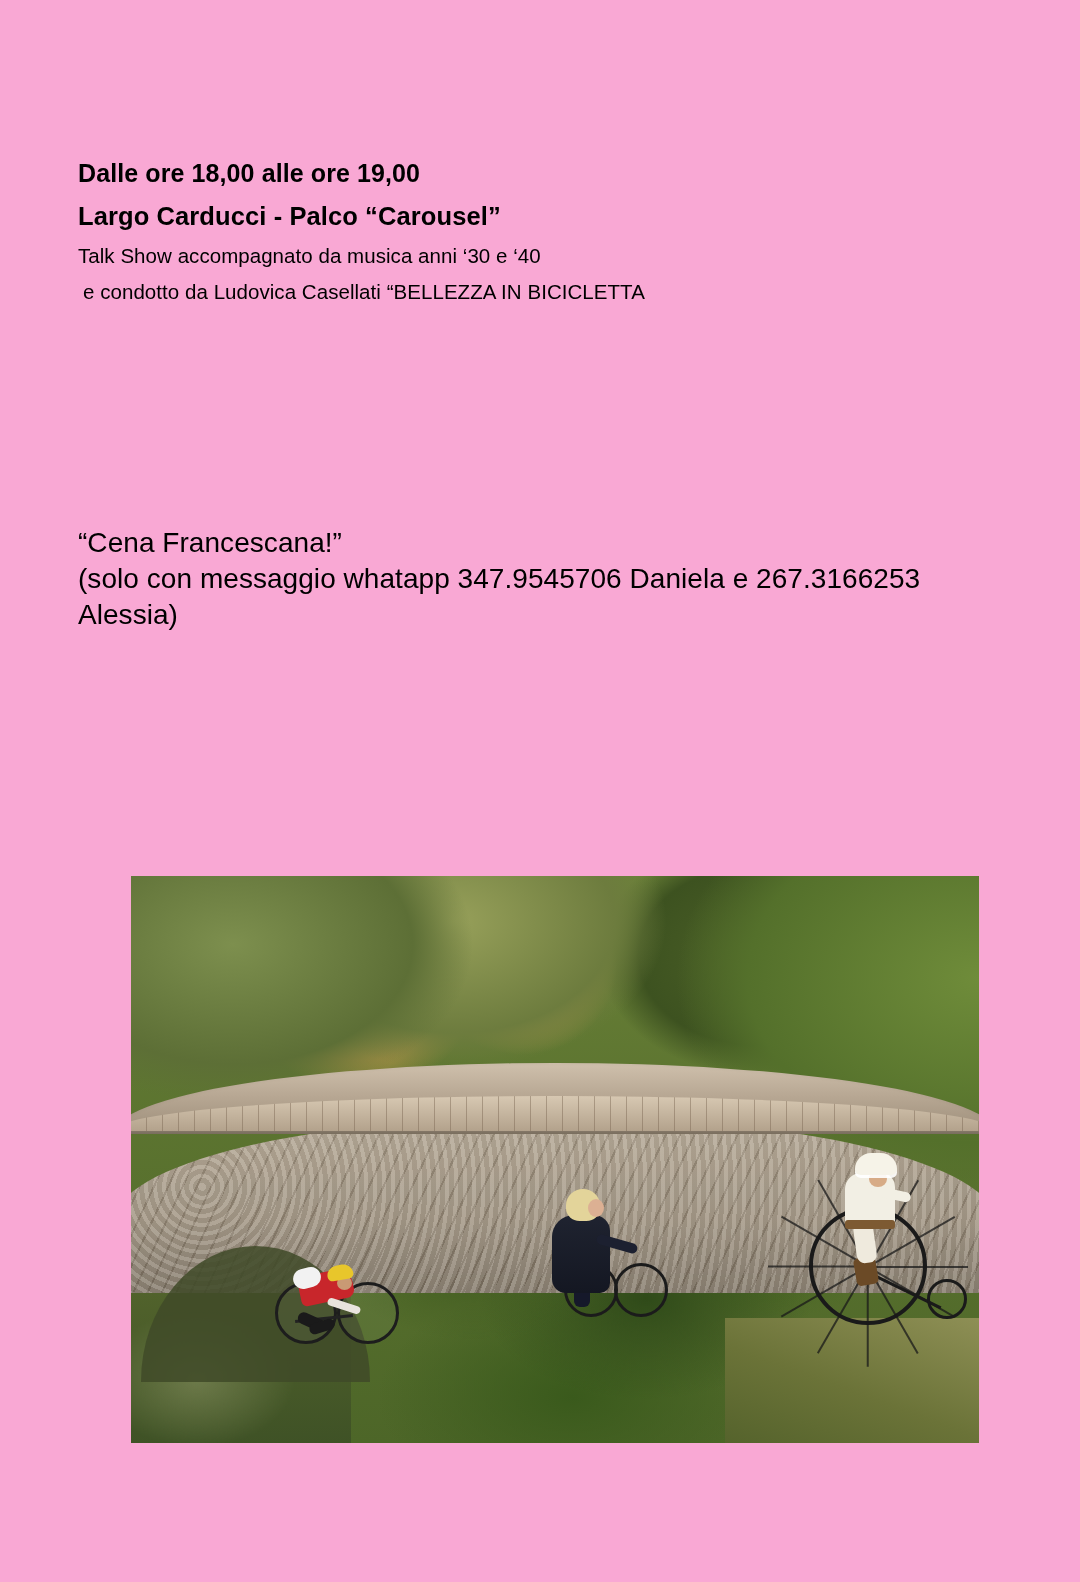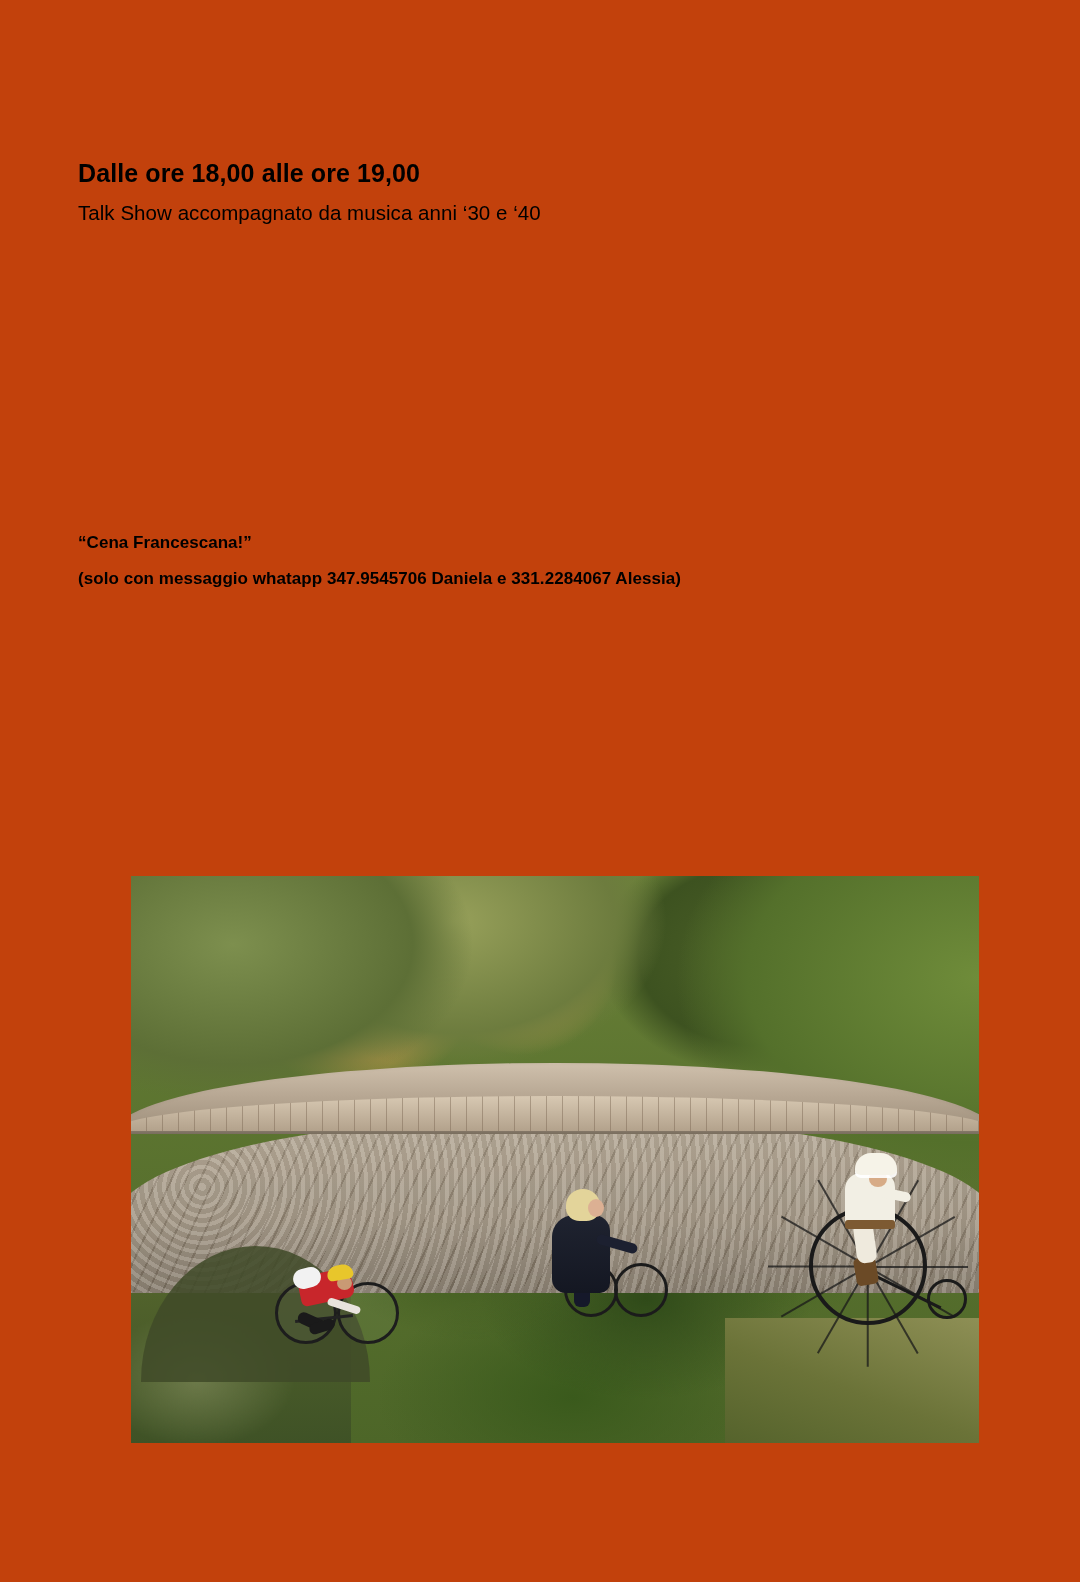--- a/index.html
+++ b/index.html
@@ -12,21 +12,21 @@
     height: 1582px;
     font-family: "Liberation Sans", sans-serif;
     color: #000000;
     position: relative;
     overflow: hidden;
   }
   .page {
     position: relative;
     width: 1080px;
     height: 1582px;
-    background: #c2410c;
+    background: #f9a8d4;
   }
 
   
   .block {
     position: absolute;
     left: 78px;
     width: 920px;
   }
   .block-1 { top: 152px; }
   .block-2 { top: 525px; }
@@ -42,22 +42,22 @@
     font-size: 25.5px;
   }
   .body-bold {
     font-weight: normal;
     font-size: 20.5px;
     line-height: 36px;
     letter-spacing: 0.05px;
     color: #000;
   }
   .body-regular {
-    font-weight: bold;
-    font-size: 17px;
+    font-weight: normal;
+    font-size: 28px;
     line-height: 36px;
     letter-spacing: 0.05px;
     color: #000;
   }
   .indent-1 { padding-left: 5px; }
 
   
   .photo-frame {
     position: absolute;
     left: 131px;
@@ -299,26 +299,28 @@
     background: #d7ab86; border-radius: 50%;
   }
 </style>
 </head>
 <body>
 
 <div class="page">
 
   <div class="block block-1">
     <div class="head-line">Dalle ore 18,00 alle ore 19,00</div>
+    <div class="head-line second">Largo Carducci - Palco “Carousel”</div>
     <div class="body-bold">Talk Show accompagnato da musica anni ‘30 e ‘40</div>
+    <div class="body-bold indent-1"> e condotto da Ludovica Casellati  “BELLEZZA IN BICICLETTA</div>
   </div>
 
   <div class="block block-2">
     <div class="body-regular">“Cena Francescana!”</div>
-    <div class="body-regular">(solo con messaggio whatapp 347.9545706 Daniela e 331.2284067 Alessia)</div>
+    <div class="body-regular">(solo con messaggio whatapp 347.9545706 Daniela e 267.3166253 Alessia)</div>
   </div>
 
   <div class="photo-frame">
     <div class="photo">
       <div class="bush-lower"></div>
       <div class="stream"></div>
       <div class="dry-slope"></div>
 
       <div class="bridge">
         <div class="bridge-body"></div>

